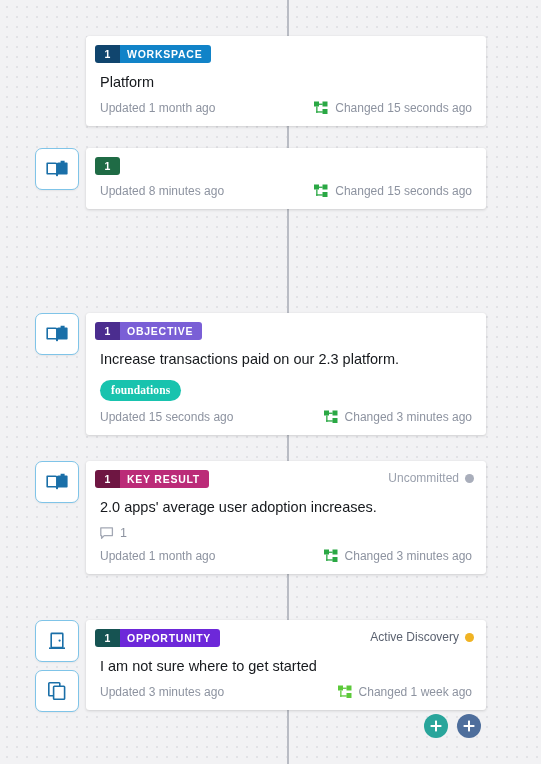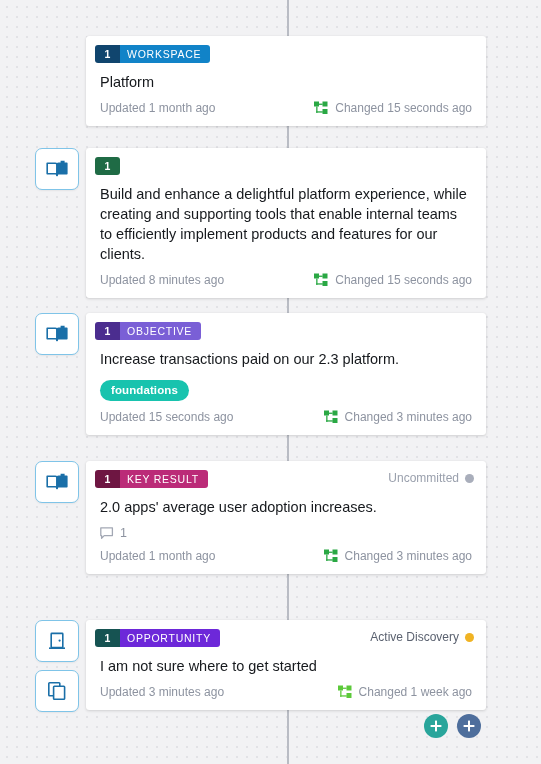--- a/index.html
+++ b/index.html
@@ -91,21 +91,21 @@
     font-size: 10.5px;
     font-weight: bold;
     color: #ffffff;
     letter-spacing: 0.2px;
   }
   .badge-label {
     display: flex;
     align-items: center;
     padding: 0 9px 0 7px;
     font-size: 10.5px;
-    font-weight: normal;
+    font-weight: bold;
     color: #ffffff;
     letter-spacing: 0.75px;
     white-space: nowrap;
   }
 
   .status {
     display: flex;
     align-items: center;
     gap: 6px;
     font-size: 12px;
@@ -124,20 +124,21 @@
 
   .card-title {
     padding: 9px 14px 0 14px;
     font-size: 14.5px;
     line-height: 20px;
     color: #16191d;
   }
 
   .tag-row {
     padding: 11px 14px 0 14px;
+    font-family: Liberation Serif, serif;
   }
   .tag {
     display: inline-block;
     background: #18c3ae;
     color: #ffffff;
     font-size: 11.5px;
     font-weight: bold;
     padding: 4px 11px 5px 11px;
     border-radius: 11px;
     letter-spacing: 0.1px;
@@ -230,21 +231,20 @@
         </svg>
       </span>
     </div>
   </div>
   <div class="card" style="left:86px; top:148px; width:400px;">
     <div class="card-head">
       <div class="badge">
         <span class="badge-num" style="background:#1f6b45;">1</span>
       </div>
     </div>
-    <div class="card-title">Build and enhance a delightful platform experience, while creating and supporting tools that enable internal teams to efficiently implement products and features for our clients.</div>
     <div class="card-foot">
       <span>Updated 8 minutes ago</span>
       <span class="foot-right">
         <span>
           <svg width="14" height="14" viewBox="0 0 14 14">
             <rect x="0" y="0.5" width="5" height="5" fill="#2aa844"></rect>
             <rect x="8.5" y="0.5" width="5" height="5" fill="#2aa844"></rect>
             <rect x="8.5" y="8" width="5" height="5" fill="#2aa844"></rect>
             <rect x="2.2" y="5.5" width="1.3" height="6.4" fill="#2aa844"></rect>
             <rect x="2.2" y="10.3" width="6.6" height="1.3" fill="#2aa844"></rect>

